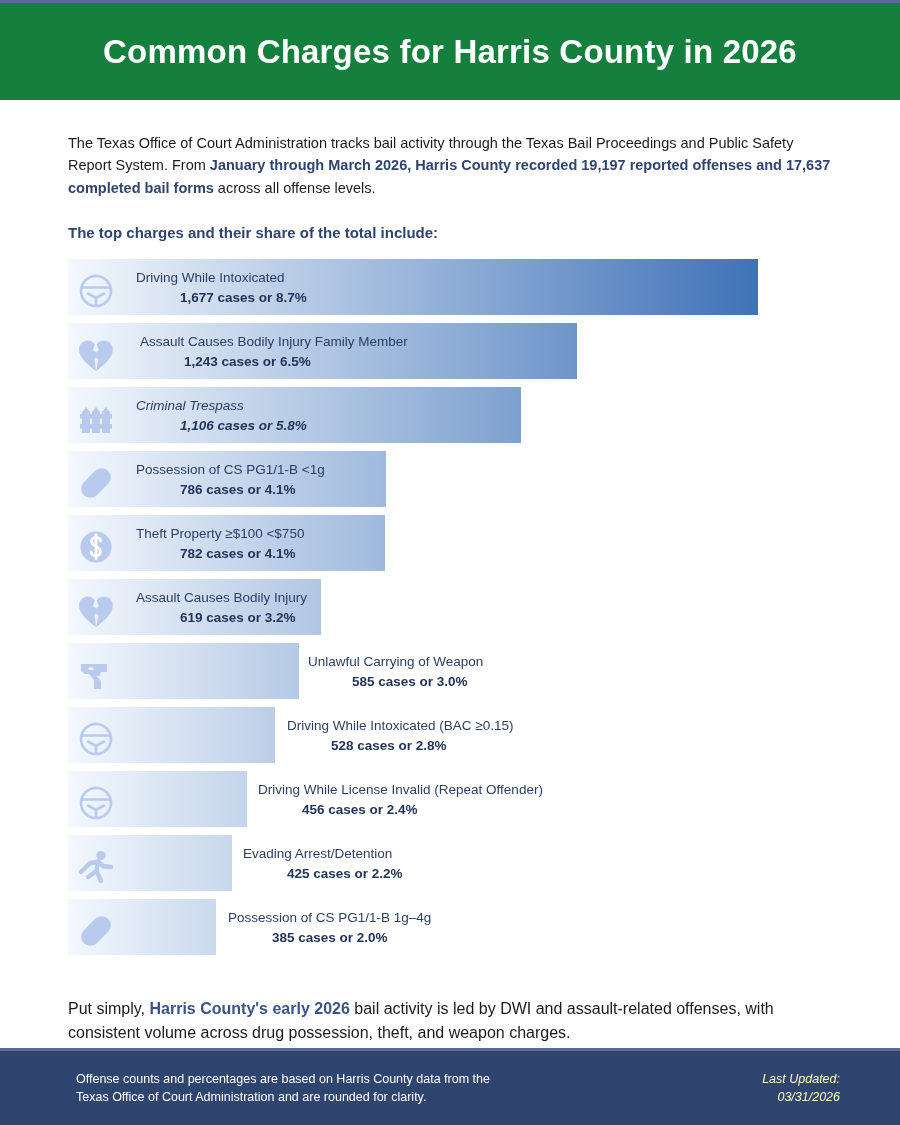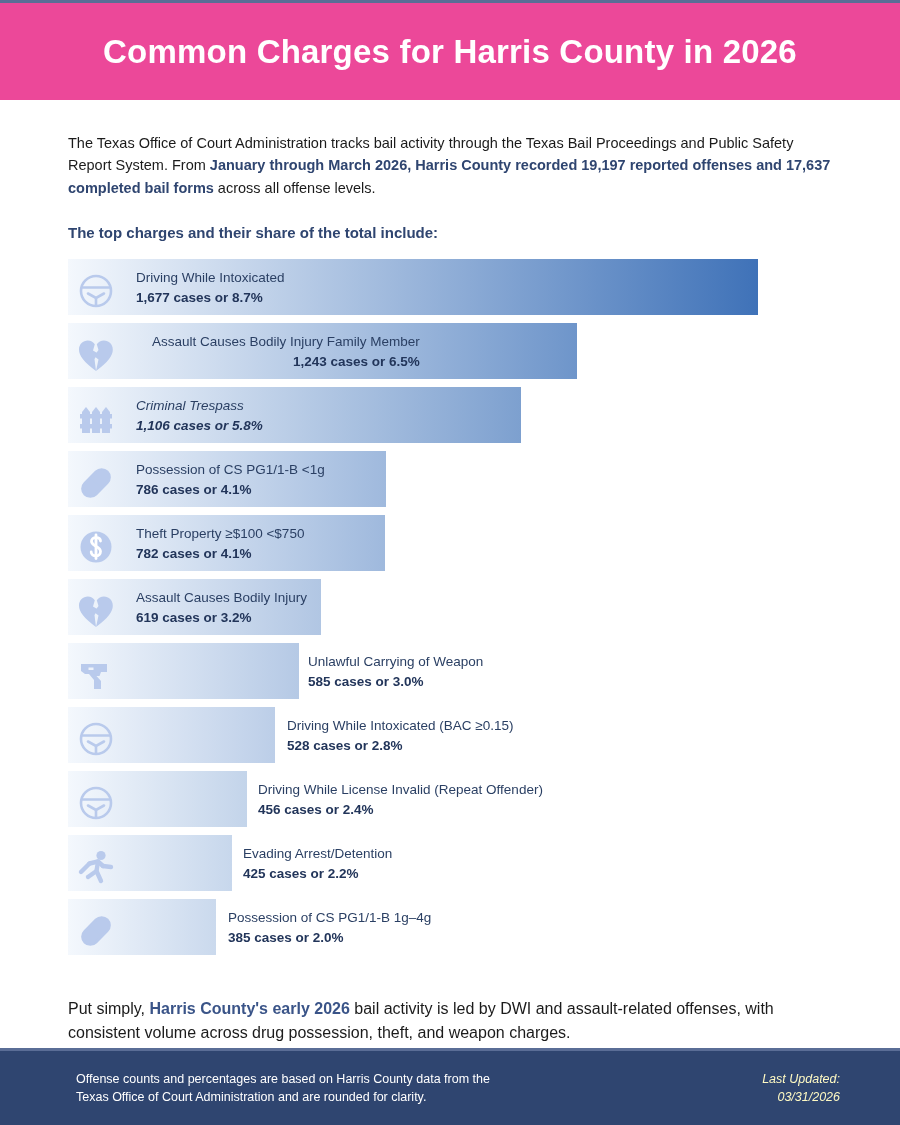--- a/index.html
+++ b/index.html
@@ -15,21 +15,21 @@
     height: 1125px;
     background: #ffffff;
     overflow: hidden;
     display: flex;
     flex-direction: column;
   }
 
   
   .header {
     height: 100px;
-    background: #ec4899;
+    background: #15803d;
     border-top: 3px solid #5a6d96;
     display: flex;
     align-items: center;
     justify-content: center;
     flex: 0 0 auto;
   }
   .header-title {
     color: #ffffff;
     font-size: 33px;
     font-weight: bold;
@@ -95,20 +95,21 @@
   .label-name {
     font-size: 13.5px;
     color: #2a3f63;
     line-height: 1.45;
   }
   .label-stat {
     font-size: 13.5px;
     font-weight: bold;
     color: #22355a;
     line-height: 1.45;
+    margin-left: 44px;
   }
 
   
   .outro {
     margin-top: 34px;
     font-size: 16px;
     line-height: 1.5;
     color: #1b1b1b;
     max-width: 790px;
   }
@@ -175,21 +176,21 @@
           </div>
         </div>
         <div class="row">
           <div class="bar" style="width: 509px; background: linear-gradient(to right, rgb(244, 248, 253) 0%, rgb(110, 149, 202) 100%);"></div>
           <div class="icon-wrap">
             <svg width="40" height="40" viewBox="0 0 40 40">
               <path d="M20 36 C8 27 3 21 3 14.5 C3 9.3 7 5.5 11.8 5.5 C14.8 5.5 17.3 7 18.8 9.2 L17 15.5 L22 18.5 L18.5 24 L20 36 Z" fill="#b9caec"></path>
               <path d="M20 36 L22.5 24.5 L18 21 L22.5 15 L20.8 9.2 C22.4 7 24.9 5.5 27.9 5.5 C32.8 5.5 36.8 9.3 36.8 14.5 C36.8 21 32 27 20 36 Z" fill="#b9caec"></path>
             </svg>
           </div>
-          <div class="labels" style="left: 84px; text-align: right;">
+          <div class="labels" style="left: 72px;">
             <div class="label-name">Assault Causes Bodily Injury Family Member</div>
             <div class="label-stat">1,243 cases or 6.5%</div>
           </div>
         </div>
         <div class="row">
           <div class="bar" style="width: 453px; background: linear-gradient(to right, rgb(244, 248, 253) 0%, rgb(125, 160, 207) 100%);"></div>
           <div class="icon-wrap">
             <svg width="40" height="40" viewBox="0 0 40 40">
               <g fill="#b9caec">
                 <path d="M6 13 L10 8 L14 13 V34 H6 Z"></path>

